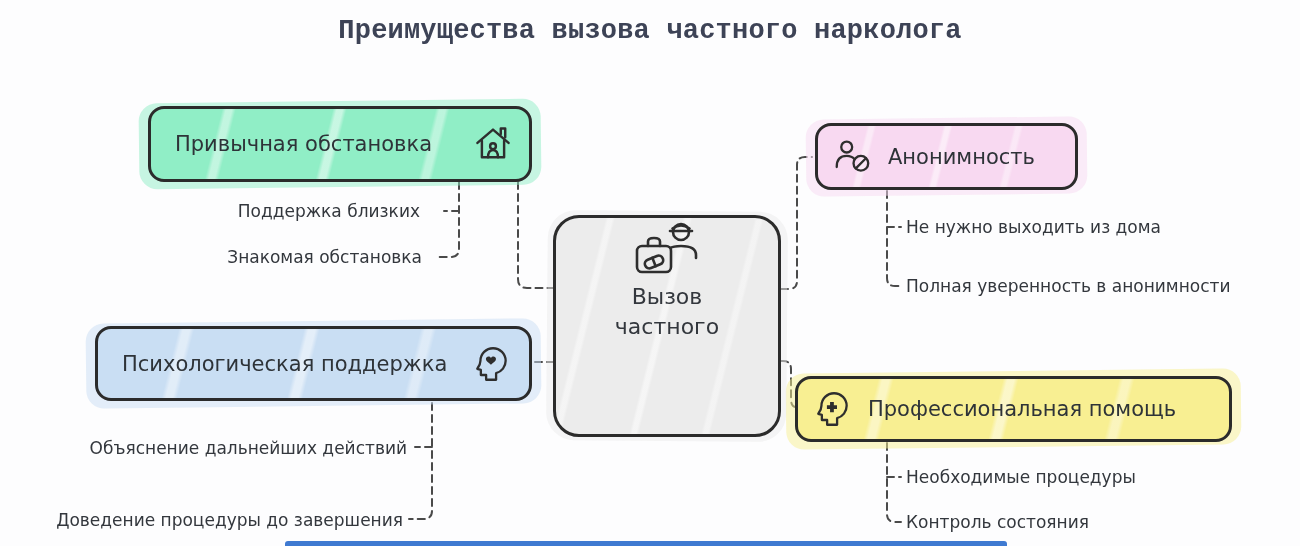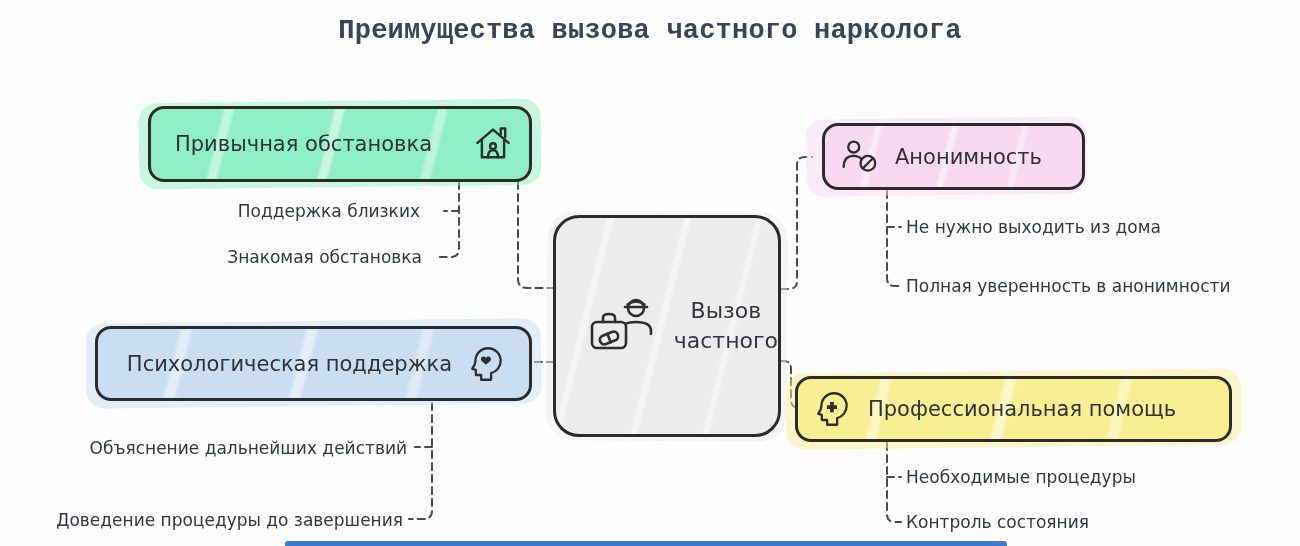--- a/index.html
+++ b/index.html
@@ -38,21 +38,21 @@
   }
   .lbl-first { justify-content:space-between; padding:0 16px 0 24px; }
   .icon-first { justify-content:flex-start; padding:0 22px 0 14px; }
   .branch-label { font-size:21px; white-space:nowrap; color:#2e3338; }
   .bicon { flex:none; }
   .center-wrap { position:absolute; left:553px; top:215px; width:228px; height:222px; }
   .center-smear { inset:-4px -6px; border-radius:28px; transform:rotate(.5deg); }
   .center-box {
     position:relative; width:100%; height:100%; box-sizing:border-box;
     border:3px solid #2b2b2b; border-radius:26px;
-    display:flex; flex-direction:row; align-items:center; justify-content:flex-end; gap:10px;
+    display:flex; flex-direction:column; align-items:center; justify-content:flex-start; 
   }
   .center-label { font-size:22px; line-height:1.35; text-align:center; color:#33373d; }
   .child { position:absolute; font-size:17px; white-space:nowrap; color:#33373d; }
   .bottom-strip {
     position:absolute; left:285px; bottom:0; width:722px; height:5px;
     background:#3f7ad1; border-radius:3px 3px 0 0;
   }
 </style>
 </head>
 <body>
@@ -83,34 +83,34 @@
           <path d="M8 15 V30 H28 V15"></path>
           <circle cx="18" cy="20" r="2.6"></circle>
           <path d="M13.5 30 c0-4.5 2-6.5 4.5-6.5 s4.5 2 4.5 6.5"></path>
         </g>
       </svg>
     </div>
   </div>
 
   <div class="branch-wrap" style="left:95px;top:326px;width:437px;height:75px">
     <div class="smear" style="background-color: rgb(201, 222, 243);"></div>
-    <div class="branch-box lbl-first streaks" style="background-color: rgb(201, 222, 243); justify-content: center;">
+    <div class="branch-box lbl-first streaks" style="background-color: rgb(201, 222, 243);">
       <span class="branch-label">Психологическая поддержка</span>
       <svg class="bicon" width="42" height="42" viewBox="0 0 40 40">
         <g fill="none" stroke="#2e2e2e" stroke-width="2.2" stroke-linecap="round" stroke-linejoin="round">
           <path d="M21 5 a12 12 0 0 0 -12 12 c0 3.4 -1.3 5.4 -3 7.6 l3.4 1 v4.9 h5 v4.5 h9.5 v-6.3 a12 12 0 0 0 9.1 -11.7 A12 12 0 0 0 21 5 Z"></path>
           <path d="M19 14.2 c-1.4-2.2-4.8-1.6-4.8 1 c0 2 2.2 3.2 4.8 5.4 c2.6-2.2 4.8-3.4 4.8-5.4 c0-2.6-3.4-3.2-4.8-1 Z" fill="#2e2e2e" stroke="none"></path>
         </g>
       </svg>
     </div>
   </div>
 
   <div class="branch-wrap" style="left:815px;top:123px;width:263px;height:67px">
     <div class="smear" style="background-color: rgb(248, 217, 241);"></div>
-    <div class="branch-box icon-first streaks" style="background-color: rgb(248, 217, 241); margin-left: 7px;">
+    <div class="branch-box icon-first streaks" style="background-color: rgb(248, 217, 241);">
       <svg class="bicon" width="42" height="42" viewBox="0 0 40 40">
         <g fill="none" stroke="#2e2e2e" stroke-width="2.2" stroke-linecap="round" stroke-linejoin="round">
           <circle cx="14" cy="10.5" r="5.2"></circle>
           <path d="M4.5 29.5 c0-7.5 4.2-10.5 9.5-10.5 c3 0 5.6 1 7.3 3"></path>
           <circle cx="27.5" cy="26" r="7"></circle>
           <line x1="22.7" y1="30.8" x2="32.3" y2="21.2"></line>
         </g>
       </svg>
       <span class="branch-label">Анонимность</span>
     </div>

